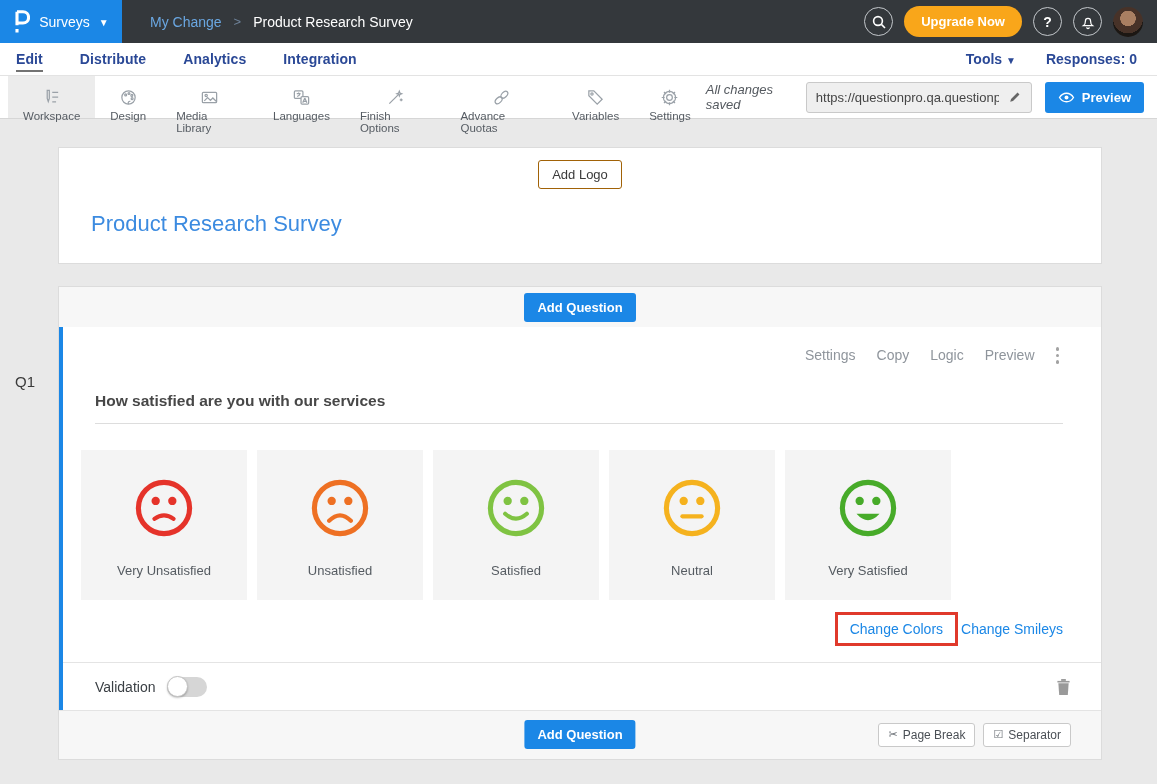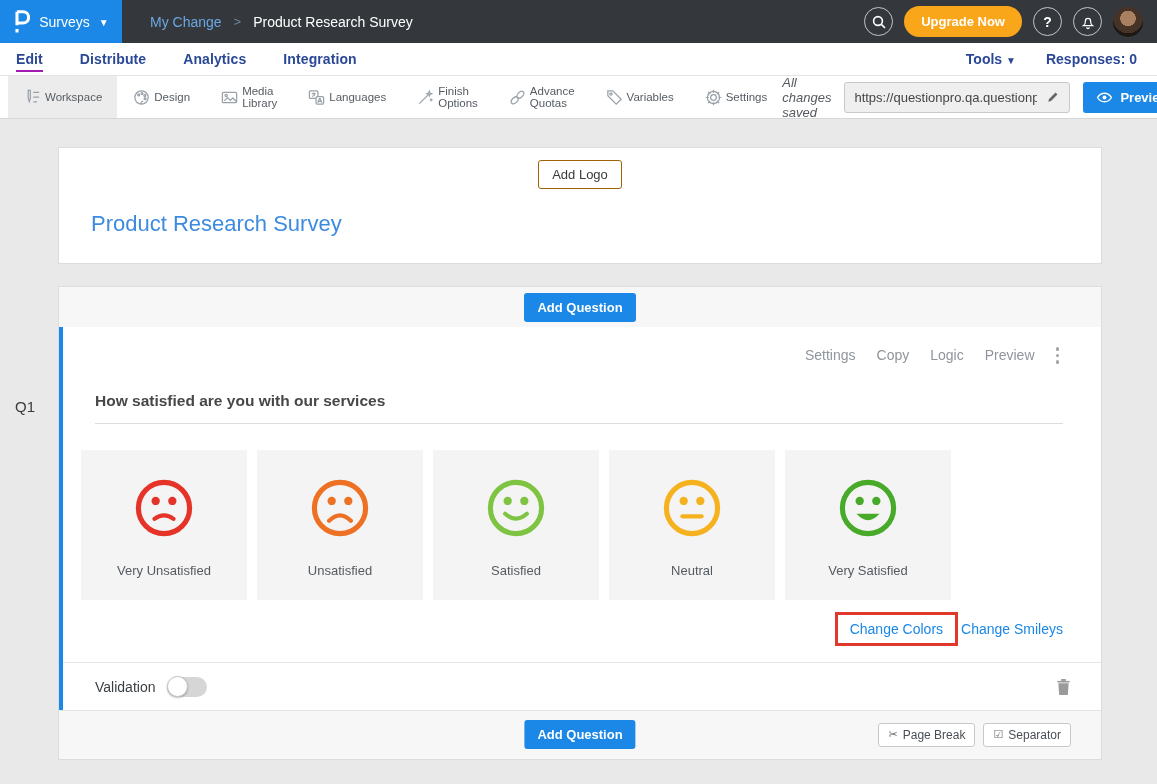--- a/index.html
+++ b/index.html
@@ -18,27 +18,27 @@
   .crumb-current { color:#ffffff; }
   .topbar-right { margin-left:auto; display:flex; align-items:center; gap:11px; padding-right:14px; }
   .circle-btn { width:29px; height:29px; border:1.5px solid #c3c7cb; border-radius:50%; display:flex; align-items:center; justify-content:center; color:#fff; font-size:14px; font-weight:bold; cursor:pointer; }
   .upgrade-btn { background:#f9a61a; color:#fff; font-size:13px; font-weight:bold; border:none; border-radius:16px; padding:8px 17px; cursor:pointer; }
   .avatar { width:30px; height:30px; border-radius:50%; background:radial-gradient(circle at 50% 38%, #a97f62 0 32%, #473228 33% 62%, #1c1713 63%); cursor:pointer; }
 
   
   .nav { height:33px; background:#fff; border-bottom:1px solid #e3e3e3; display:flex; align-items:center; padding:0 16px; }
   .nav-tabs { display:flex; gap:37px; }
   .tab { font-size:14px; font-weight:bold; color:#2a4896; cursor:pointer; letter-spacing:.1px; }
-  .tab.active .tab-text { border-bottom:2px solid #a21caf; padding-bottom:3px; }
+  .tab.active .tab-text { border-bottom:2px solid #737373; padding-bottom:3px; }
   .nav-right { margin-left:auto; display:flex; align-items:center; gap:30px; font-size:14px; font-weight:bold; color:#2a4896; padding-right:4px; }
   .tools-caret { font-size:10px; }
 
   
   .toolbar { height:43px; background:#fff; border-bottom:1px solid #d6d6d6; display:flex; align-items:stretch; padding-left:8px; }
-  .tool { display:flex; flex-direction:row; align-items:center; justify-content:flex-start; gap:3px; padding:12px 15px; cursor:pointer; }
+  .tool { display:flex; flex-direction:column; align-items:center; justify-content:flex-start; gap:3px; padding:12px 15px; cursor:pointer; }
   .tool.active { background:#ececec; }
   .tool-label { font-size:11.5px; color:#565c63; }
   .tool svg { stroke:#9aa1a8; fill:none; stroke-width:1.3; }
   .toolbar-right { margin-left:auto; display:flex; align-items:center; gap:13px; padding-right:13px; }
   .saved-status { font-style:italic; font-size:13px; color:#54595f; }
   .url-pill { display:flex; align-items:center; background:#efefef; border:1px solid #c9c9c9; border-radius:3px; height:31px;text-align:right; }
   .url-text { width:192px; padding:0 9px; font-size:13px; color:#454545; white-space:nowrap; overflow:hidden; cursor:text; }
   .pencil-btn { padding:0 9px; cursor:pointer; }
   .preview-btn { background:#1b87e6; color:#fff; border:none; border-radius:3px; height:31px; display:flex; align-items:center; gap:7px; padding:0 13px; font-size:13px; font-weight:bold; cursor:pointer; }
 
@@ -55,21 +55,21 @@
   .block-header { height:47px; background:#f7f7f7; border-bottom:1px solid #e4e4e4; display:flex; align-items:center; padding:0 28px; }
   .collapse-btn { cursor:pointer; margin-right:23px; display:flex; }
   .block-title { font-size:14px; color:#3a3f44; }
   .kebab { margin-left:auto; display:flex; flex-direction:column; gap:3px; cursor:pointer; padding:4px; }
   .kebab i { width:3.5px; height:3.5px; border-radius:50%; background:#a2a2a2; }
 
   .addq-strip { height:40px; background:#f7f7f7; display:flex; align-items:center; justify-content:center; }
   .addq-btn { background:#1b87e6; color:#fff; border:none; border-radius:3px; font-size:13px; font-weight:bold; padding:7px 13px; cursor:pointer; font-family:inherit; }
 
   .question-wrap { position:relative; }
-  .q-badge { position:absolute; left:-44px; top:71px; font-size:15px; color:#3a3a3a; }
+  .q-badge { position:absolute; left:-44px; top:46px; font-size:15px; color:#3a3a3a; }
   .q-section { background:#fff; border-left:4px solid #1b87e6; }
   .q-content { padding:16px 38px 0 18px; }
   .q-actions { display:flex; justify-content:flex-end; align-items:center; gap:21px; }
   .q-action { font-size:14px; color:#8f959c; cursor:pointer; }
   .q-title { margin:24px 0 0 14px; font-size:15.5px; font-weight:bold; color:#474747; cursor:text; }
   .q-underline { border-bottom:1px solid #ddd; margin:13px 0 0 14px; }
   .options { display:flex; gap:10px; margin-top:26px; }
   .option-box { width:166px; height:150px; background:#f4f4f4; display:flex; flex-direction:column; align-items:center; cursor:pointer; }
   .smiley { margin-top:26px; }
   .smiley .ring { fill:none; stroke:var(--c); stroke-width:8; }

